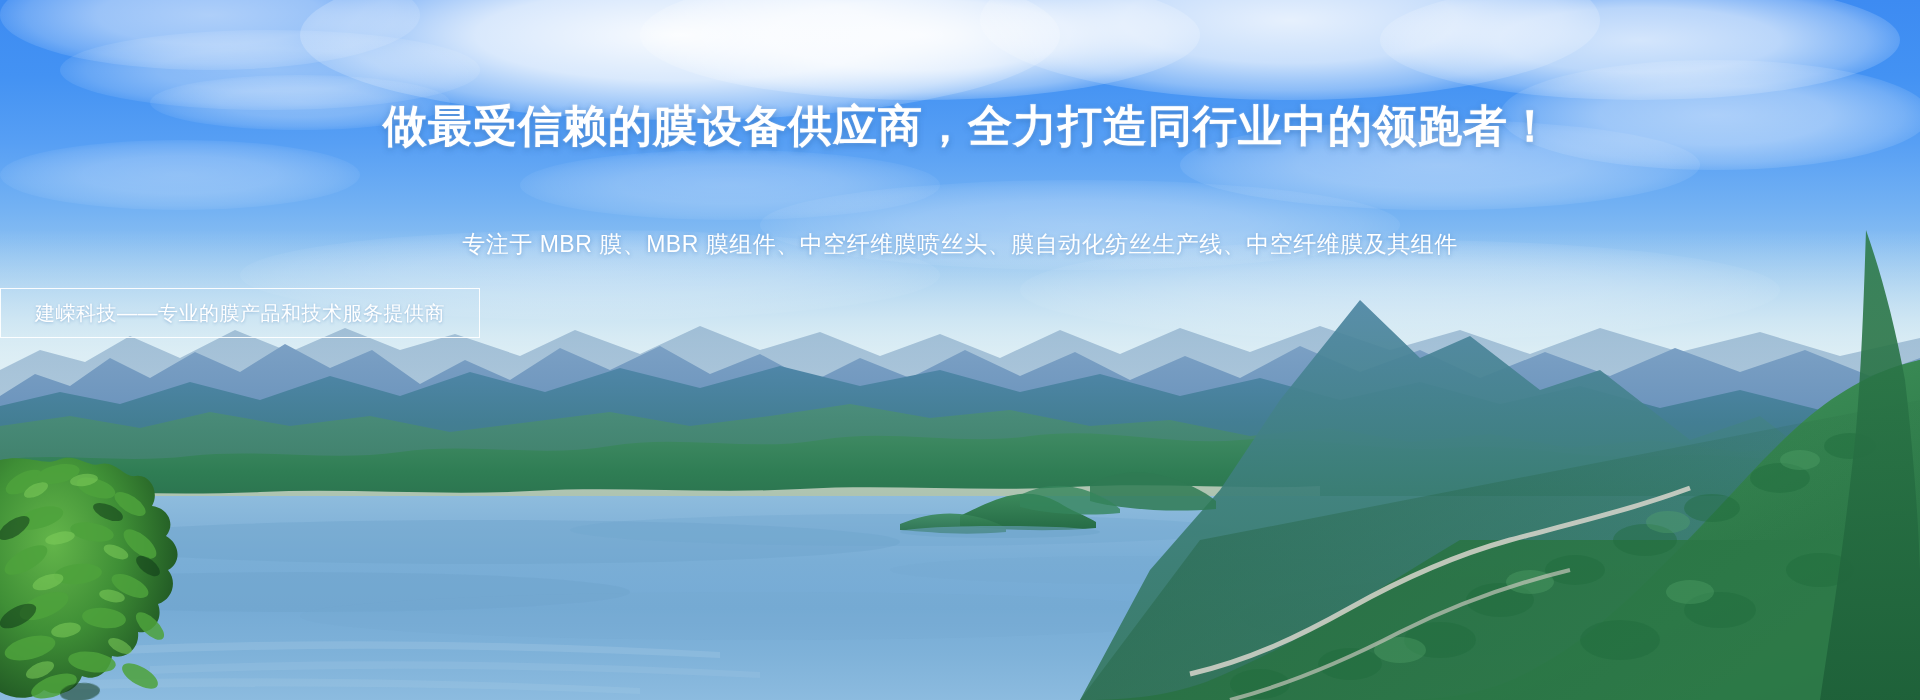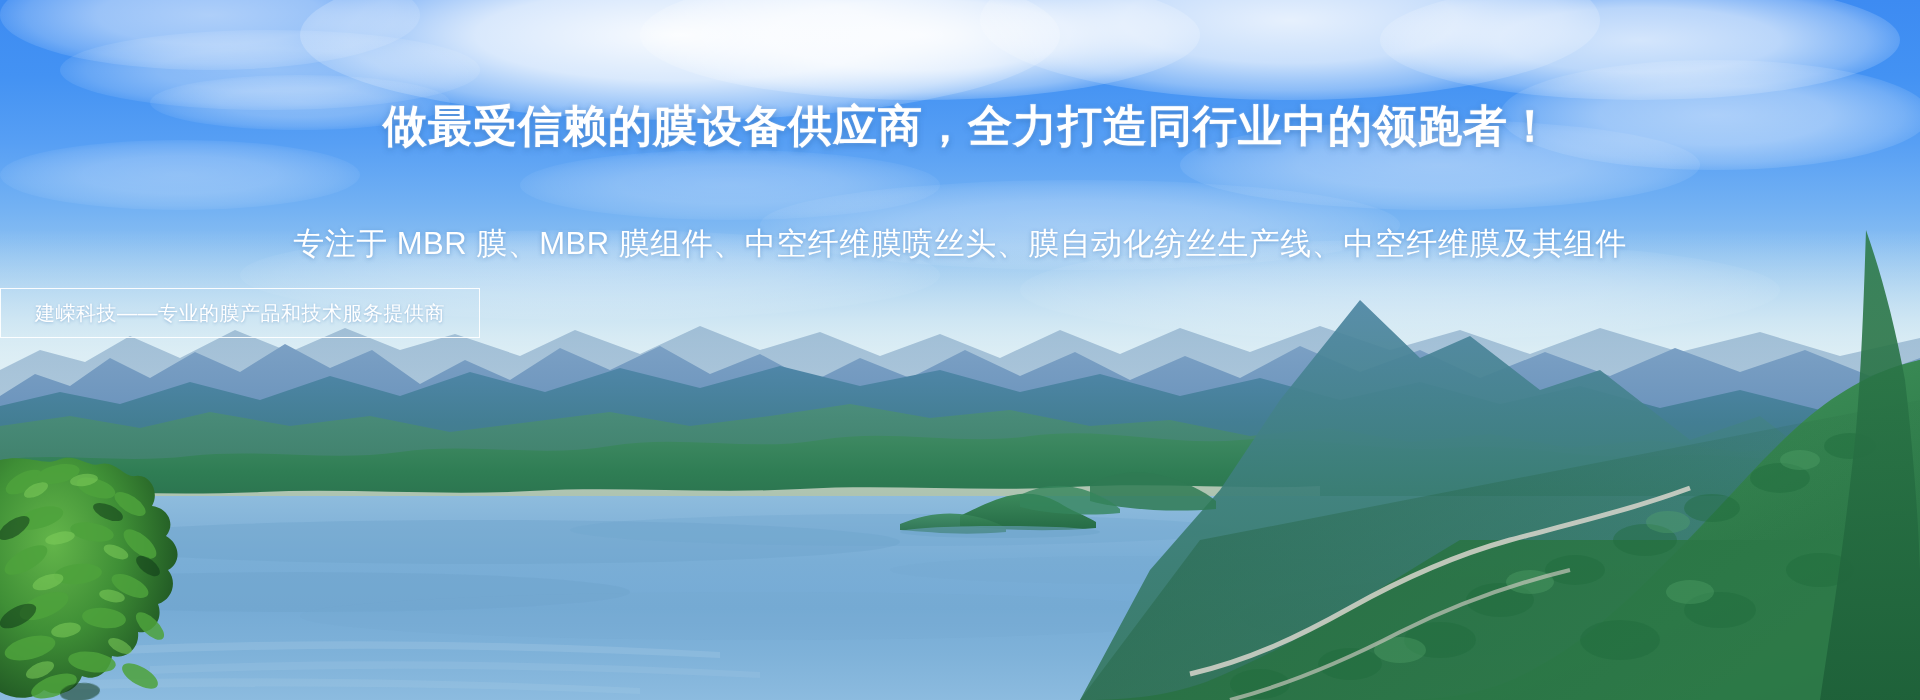--- a/index.html
+++ b/index.html
@@ -57,21 +57,21 @@
     font-weight:bold;
     letter-spacing:1px;
     line-height:52px;
     text-shadow:0 2px 6px rgba(30,90,160,0.45),0 0 2px rgba(255,255,255,0.5);
     white-space:nowrap;
   }
   .subtitle{
     position:absolute;left:0;top:228px;width:1920px;
     text-align:center;
     color:#ffffff;
-    font-size:31px;
+    font-size:23px;
     line-height:32px;
     letter-spacing:0.5px;
     text-shadow:0 1px 4px rgba(40,100,170,0.40);
     white-space:nowrap;
   }
   .tagbox-row{
     position:absolute;left:0;top:288px;width:1920px;
     text-align:left;
   }
   .tagbox{

